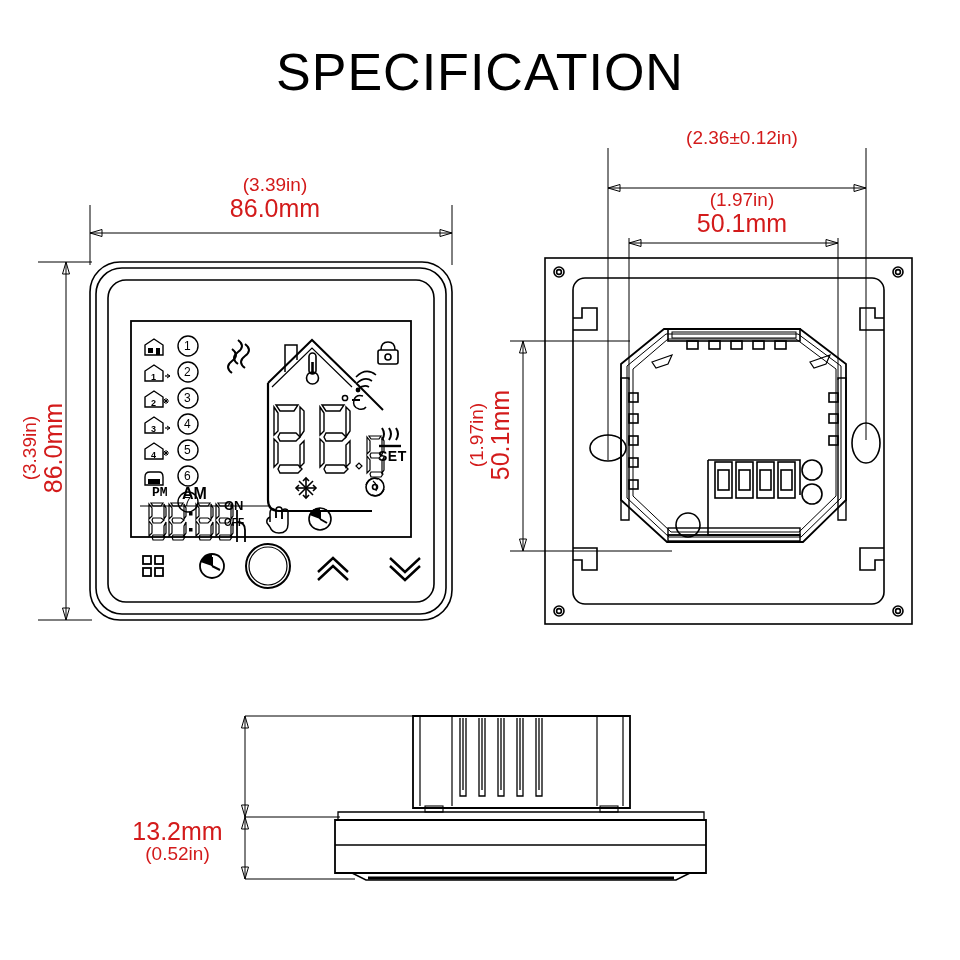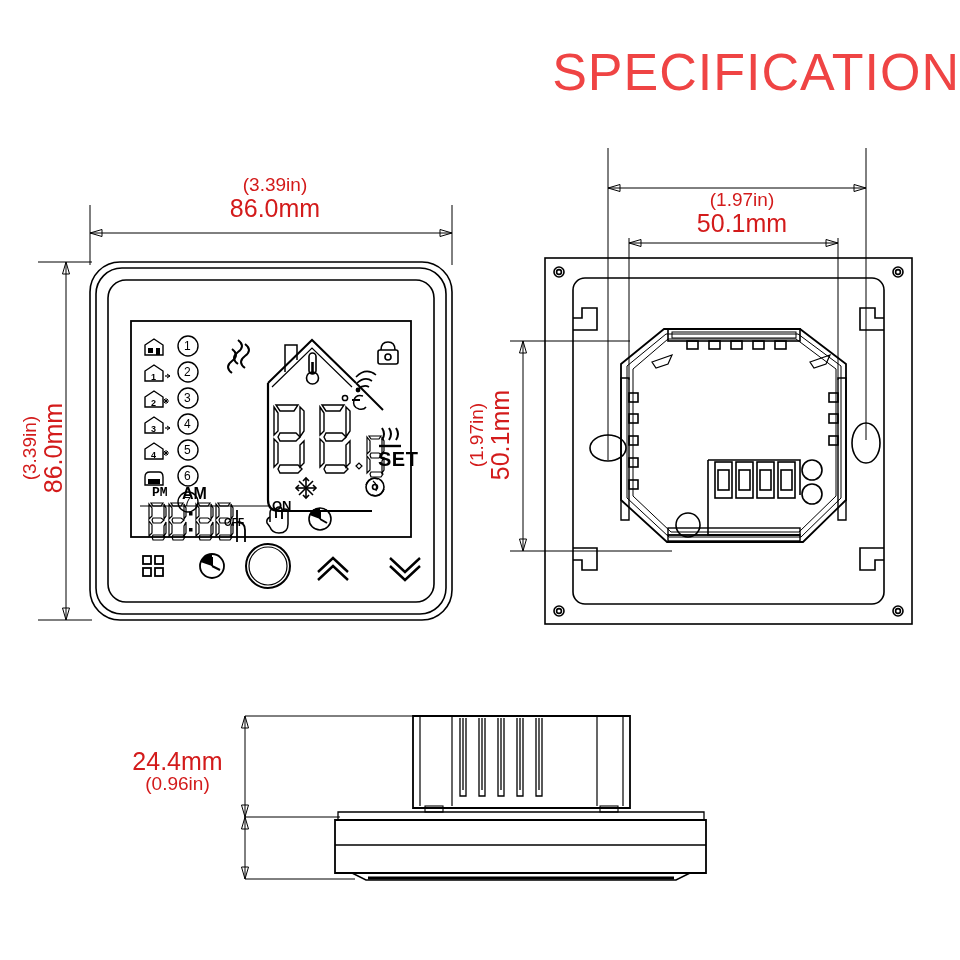--- a/index.html
+++ b/index.html
@@ -9,24 +9,24 @@
     background:#ffffff;
     font-family:"Liberation Sans", sans-serif;
     position:relative;
     overflow:hidden;
     color:#000;
   }
   #sheet{position:absolute;inset:0;}
   svg.layer{position:absolute;top:0;left:0;width:960px;height:960px;}
   .ttl{
     position:absolute;top:42px;left:0;width:960px;
-    text-align:right;
+    text-align:center;
     font-size:52px;
     letter-spacing:1px;
-    color:#ef4444;
+    color:#000000;
     font-family:"Liberation Sans", sans-serif;
     white-space:nowrap;
   }
   .dim{
     position:absolute;
     color:#d31b1b;
     font-family:"Liberation Sans", sans-serif;
     white-space:nowrap;
     line-height:1.05;
   }
@@ -469,48 +469,49 @@
     <span style="position:absolute;left:184px;top:339px;font-size:12px;">1</span>
     <span style="position:absolute;left:184px;top:365px;font-size:12px;">2</span>
     <span style="position:absolute;left:184px;top:391px;font-size:12px;">3</span>
     <span style="position:absolute;left:184px;top:417px;font-size:12px;">4</span>
     <span style="position:absolute;left:184px;top:443px;font-size:12px;">5</span>
     <span style="position:absolute;left:184px;top:469px;font-size:12px;">6</span>
     <span style="position:absolute;left:184px;top:495px;font-size:12px;">7</span>
 
     <span style="position:absolute;left:152px;top:485px;font-size:13px;font-weight:bold;font-family:Liberation Mono, monospace;">PM</span>
     <span style="position:absolute;left:182px;top:485px;font-size:16px;font-weight:bold;">AM</span>
-    <span style="position:absolute;left:224px;top:498px;font-size:13px;font-weight:bold;margin-left:48px;">ON</span>
+    <span style="position:absolute;left:224px;top:498px;font-size:13px;font-weight:bold;">ON</span>
     <span style="position:absolute;left:224px;top:517px;font-size:10px;font-weight:bold;">OFF</span>
 
-    <span style="position:absolute;left:378px;top:448px;font-size:20px;font-weight:bold;letter-spacing:0.5px;">SET</span>
+    <span style="position:absolute;left:378px;top:448px;font-size:14px;font-weight:bold;letter-spacing:0.5px;">SET</span>
   </div>
 
   <div class="dim c" style="left:190px;top:175px;width:170px;">
     <span class="small">(3.39in)</span>
     <span class="big">86.0mm</span>
   </div>
 
   <div class="dim c rot" style="left:-42px;top:425px;width:170px;transform:rotate(-90deg);">
     <span class="small">(3.39in)</span>
     <span class="big">86.0mm</span>
   </div>
 
   <div class="dim c" style="left:642px;top:128px;width:200px;">
+    <span class="small">(2.36±0.12in)</span>
   </div>
 
   <div class="dim c" style="left:647px;top:190px;width:190px;">
     <span class="small">(1.97in)</span>
     <span class="big">50.1mm</span>
   </div>
 
   <div class="dim c rot" style="left:405px;top:412px;width:170px;transform:rotate(-90deg);">
     <span class="small">(1.97in)</span>
     <span class="big">50.1mm</span>
   </div>
 
-  <div class="dim c" style="left:110px;top:748px;width:135px;">
-    <span class="big">24.4mm</span>
-    <span class="small">(0.96in)</span>
-  </div>
-
+
+  <div class="dim c" style="left:110px;top:818px;width:135px;">
+    <span class="big">13.2mm</span>
+    <span class="small">(0.52in)</span>
+  </div>
 
 </div>
 
 </body></html>

